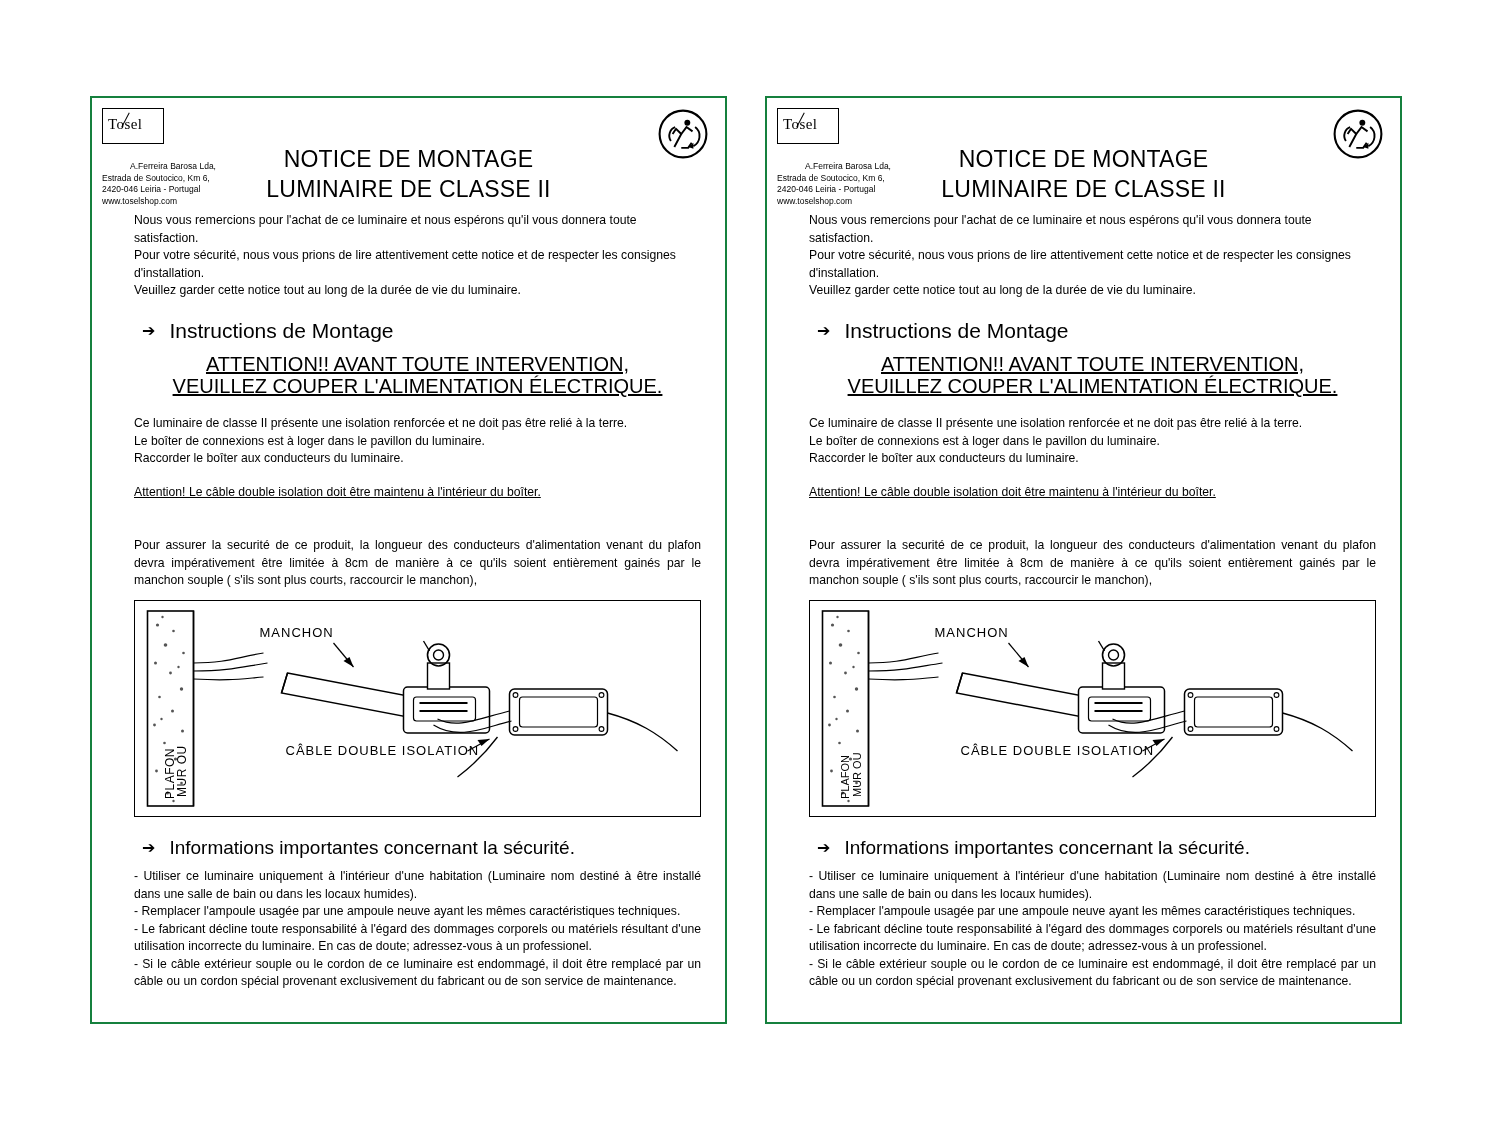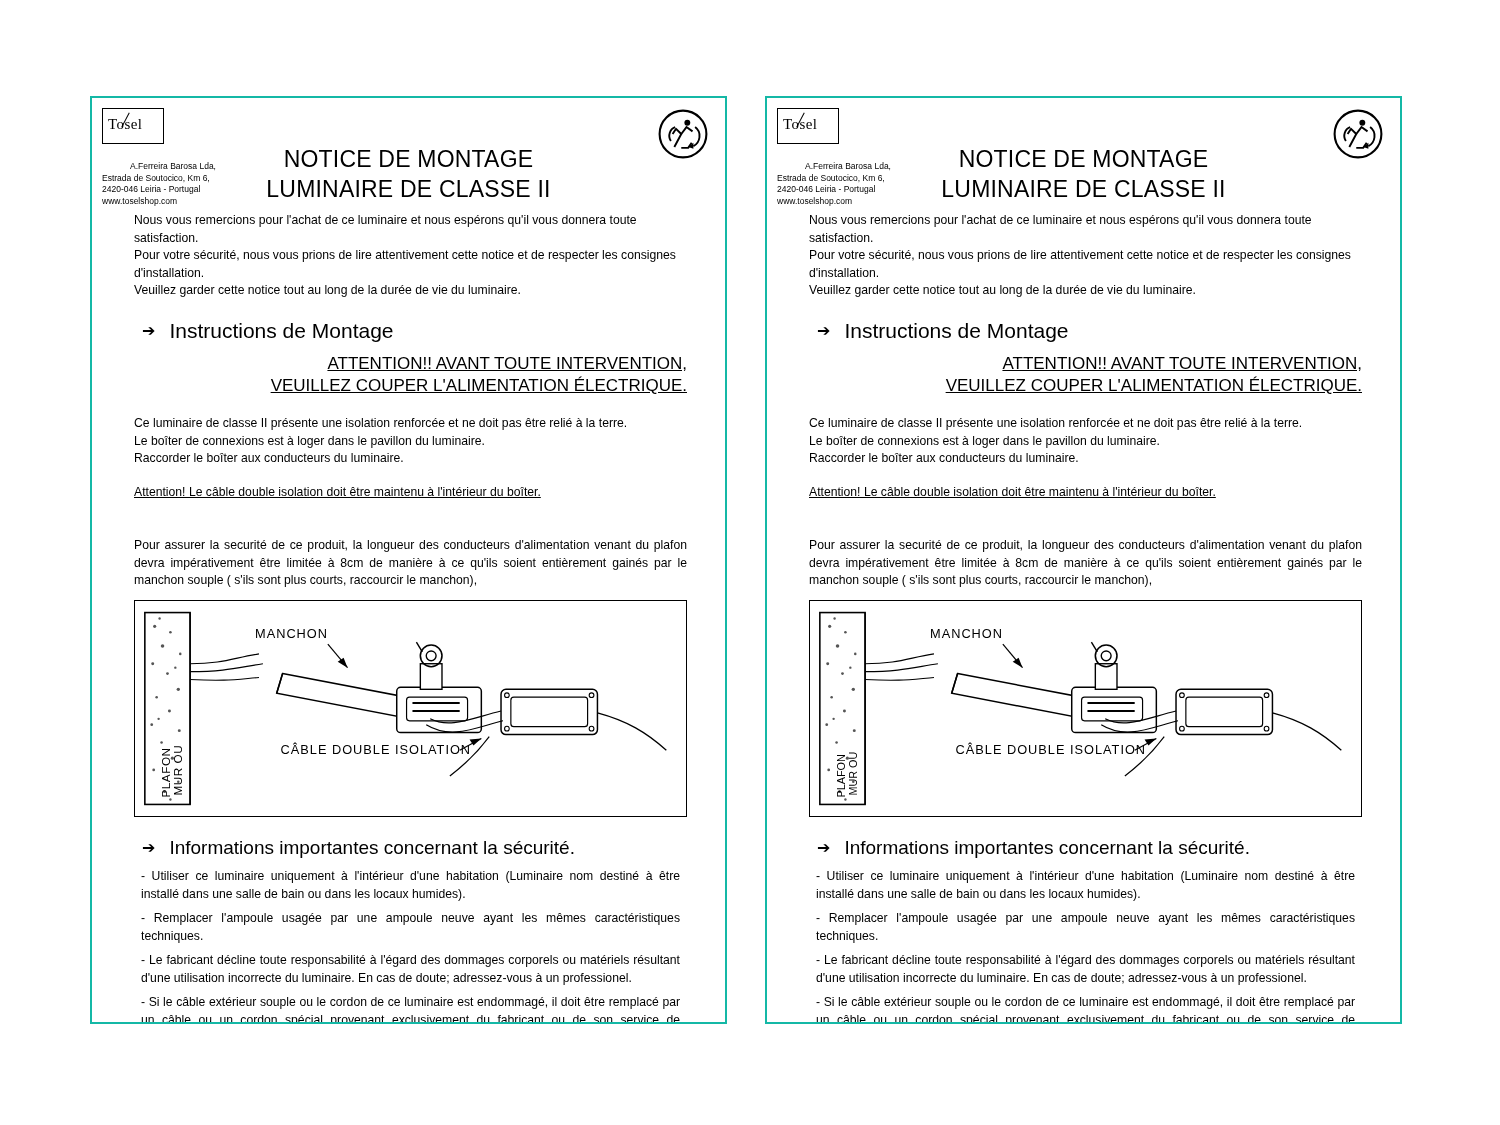--- a/index.html
+++ b/index.html
@@ -17,21 +17,21 @@
   .page {
     position: relative;
     width: 1500px;
     height: 1125px;
   }
   .sheet {
     position: absolute;
     top: 96px;
     width: 637px;
     height: 928px;
-    border: 2px solid #14b8a6;
+    border: 2px solid #15803d;
     background: #fff;
     box-sizing: border-box;
     overflow: hidden;
   }
   .sheet.left { left: 90px; }
   .sheet.right { left: 765px; }
 
   
   .header {
     position: relative;
@@ -87,42 +87,42 @@
   .recycle {
     position: absolute;
     right: 16px;
     top: 10px;
     width: 52px;
     height: 52px;
   }
 
   
   .content {
-    padding: 0 38px 0 42px;
+    padding: 0 24px 0 42px;
     font-size: 12.2px;
     line-height: 17.5px;
   }
   .intro p { margin: 0; }
   .intro { margin-top: 6px; }
 
   .section-head {
     display: flex;
     align-items: center;
     margin: 22px 0 12px 8px;
     font-size: 21px;
   }
   .section-head .arrow {
     font-size: 16px;
     margin-right: 14px;
   }
   .section-head.small { font-size: 19px; }
 
   .warning {
-    text-align: right;
-    font-size: 17px;
+    text-align: center;
+    font-size: 20px;
     line-height: 22px;
     margin: 14px 0 18px 0;
   }
   .warning span {
     text-decoration: underline;
   }
 
   .para { margin: 0 0 0 0; }
   .para.block { margin-bottom: 14px; }
 
@@ -147,21 +147,21 @@
     background: #fff;
     overflow: hidden;
   }
 
   
   .safety {
     font-size: 12.2px;
     line-height: 17.5px;
     margin-top: 6px;
   }
-  .safety p { margin: 7px; text-align: justify; }
+  .safety p { margin: 0; text-align: justify; }
 
   .fig-label {
     font-family: "Liberation Sans", sans-serif;
     font-size: 12px;
     letter-spacing: .5px;
   }
 </style>
 </head>
 <body>
 

